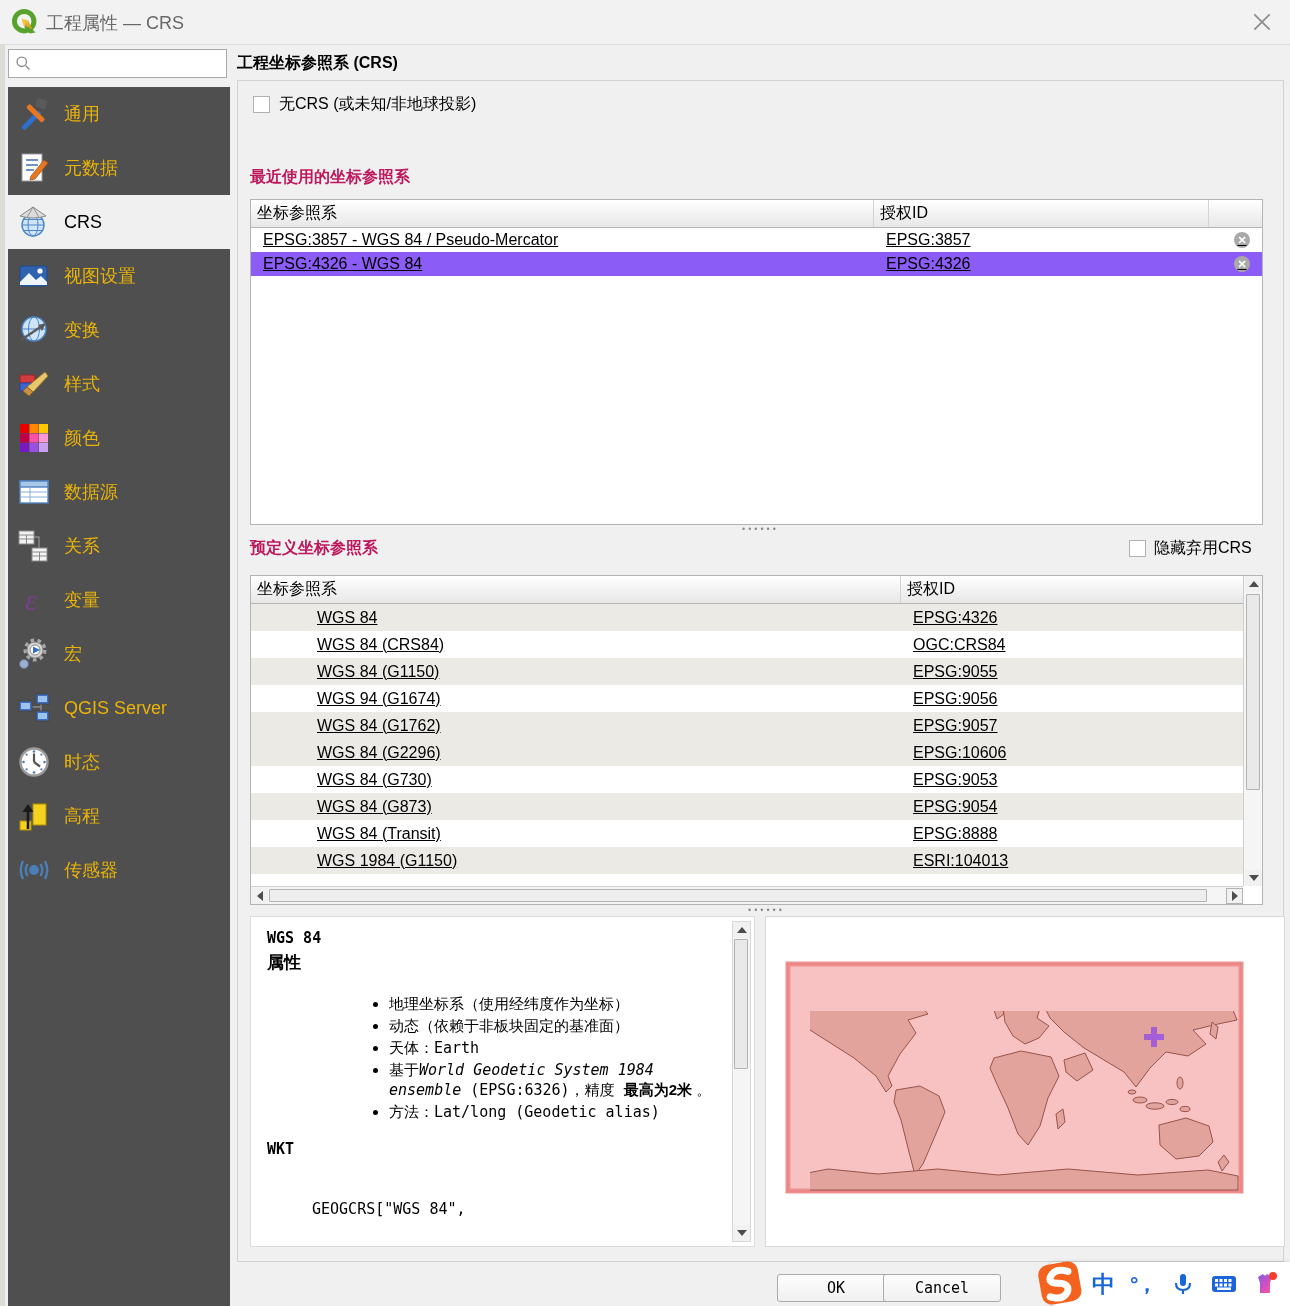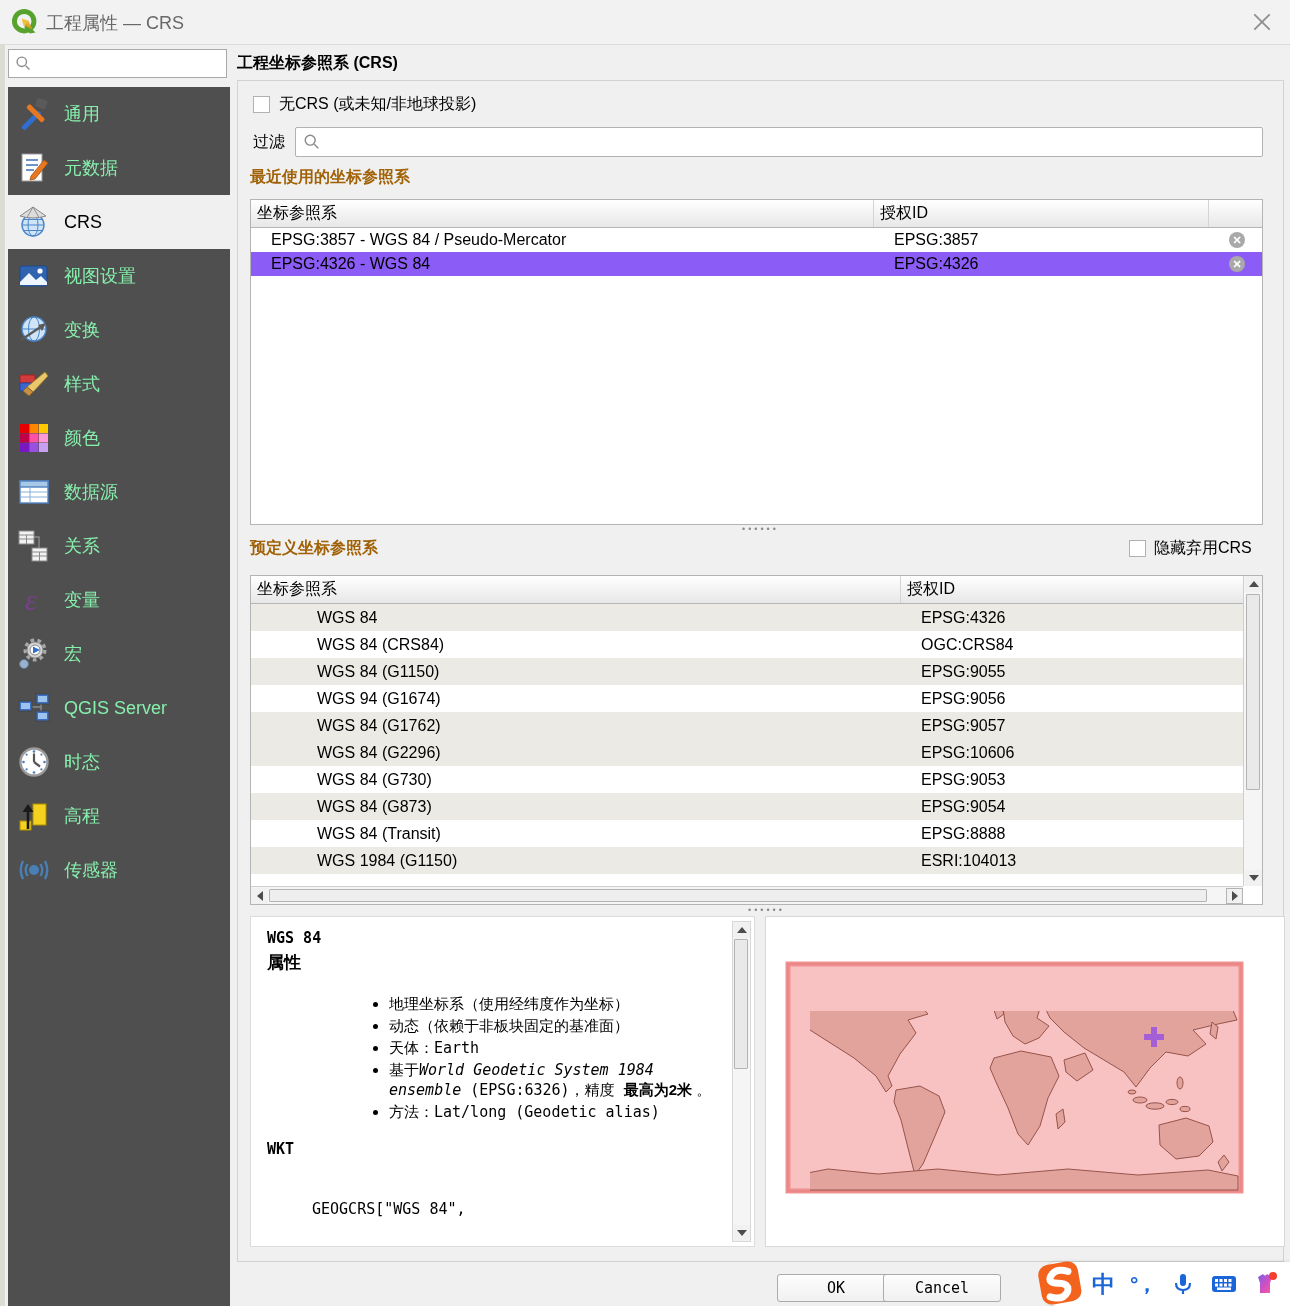--- a/index.html
+++ b/index.html
@@ -14,44 +14,44 @@
   .titlebar .close-btn { position:absolute; right:14px; top:8px; width:28px; height:28px; display:flex; align-items:center; justify-content:center; cursor:default; }
 
   
   .edge-strip { position:absolute; left:0; top:45px; width:5px; bottom:0; background:#d9ddd3; }
 
   
   .sidebar { position:absolute; left:5px; top:45px; width:225px; bottom:0; background:#f0f0f0; }
   .sidebar-search { position:absolute; left:3px; top:4px; width:219px; height:29px; background:#fff; border:1px solid #a9a9a9; display:flex; align-items:center; padding-left:6px; }
   .sidebar-search input { border:none; outline:none; flex:1; font-size:14px; background:transparent; margin-left:6px; }
   .sidebar-list { position:absolute; left:3px; top:42px; right:0; bottom:0; background:#4f4f4f; list-style:none; }
-  .sidebar-item { height:54px; display:flex; align-items:center; color:#86efac; font-size:18px; cursor:default; }
+  .sidebar-item { height:54px; display:flex; align-items:center; color:#eab308; font-size:18px; cursor:default; }
   .sidebar-item .s-icon { width:36px; height:36px; margin:0 12px 0 8px; flex:0 0 36px; display:flex; align-items:center; justify-content:center; }
   .sidebar-item.selected { background:#f0f0f0; color:#000; }
 
   
   .page-title { position:absolute; left:237px; top:53px; font-size:16px; font-weight:bold; color:#000; }
   .groupbox { position:absolute; left:237px; top:80px; width:1047px; height:1182px; border:1px solid #d2d2d2; background:#f0f0f0; }
 
   .cb { display:inline-block; width:17px; height:17px; background:#fff; border:1px solid #b1b1b1; vertical-align:middle; }
   .nocrs-row { position:absolute; left:253px; top:94px; display:flex; align-items:center; font-size:16px; color:#000; gap:9px; }
 
   .filter-row { position:absolute; left:253px; top:127px; display:flex; align-items:center; }
   .filter-label { font-size:16px; margin-right:10px; }
   .filter-input { width:968px; height:30px; background:#fff; border:1px solid #b1b1b1; border-radius:2px; display:flex; align-items:center; padding-left:7px; }
   .filter-input input { border:none; outline:none; flex:1; font-size:14px; margin-left:6px; background:transparent; }
 
-  .section-heading { position:absolute; font-size:16px; font-weight:bold; color:#a16207; }
+  .section-heading { position:absolute; font-size:16px; font-weight:bold; color:#be185d; }
 
   
   .qtable { position:absolute; background:#fff; border:1px solid #b4b4b4; overflow:hidden; }
   .thead { display:flex; background:linear-gradient(#ffffff,#e7e7e7); border-bottom:1px solid #b5b5b5; font-size:16px; color:#000; }
   .thead > div { padding:3px 6px; border-right:1px solid #d4d4d4; }
   .trow { display:flex; font-size:16px; color:#000; align-items:center; }
-  .trow > div { padding:1px 20px; overflow:hidden; white-space:nowrap; }
+  .trow > div { padding:1px 12px; overflow:hidden; white-space:nowrap;text-decoration:underline; }
   .trow.alt { background:#ebeae5; }
 
   
   .recent-table { left:250px; top:199px; width:1013px; height:326px; }
   .recent-table .c1 { width:623px; } .recent-table .c2 { width:335px; } .recent-table .c3 { flex:1; border-right:none; }
   .recent-table .trow { height:24px; }
   .del-btn { width:16px; height:16px; border-radius:50%; background:#a9a9a9; color:#fff; font-size:11px; line-height:16px; text-align:center; font-weight:bold; display:block; margin-left:auto; }
 
   
   .predef-table { left:250px; top:575px; width:1013px; height:330px; }
@@ -332,30 +332,20 @@
   </div>
 
   <div class="page-title">工程坐标参照系 (CRS)</div>
   <div class="groupbox"></div>
 
   <div class="nocrs-row">
     <span class="cb"></span>
     <span>无CRS (或未知/非地球投影)</span>
   </div>
 
-  <div class="filter-row">
-    <span class="filter-label">过滤</span>
-    <div class="filter-input">
-      <svg viewBox="0 0 20 20" width="18" height="18">
-        <circle cx="8" cy="8" r="5.5" fill="none" stroke="#8a8a8a" stroke-width="1.6"></circle>
-        <line x1="12.5" y1="12.5" x2="17" y2="17" stroke="#8a8a8a" stroke-width="1.6"></line>
-      </svg>
-      <input type="text" value="" style="">
-    </div>
-  </div>
 
   <div class="section-heading" style="left:250px; top:167px;">最近使用的坐标参照系</div>
 
   <div class="qtable recent-table">
     <div class="thead">
       <div class="c1">坐标参照系</div>
       <div class="c2">授权ID</div>
       <div class="c3"></div>
     </div>
     <div class="trow">

